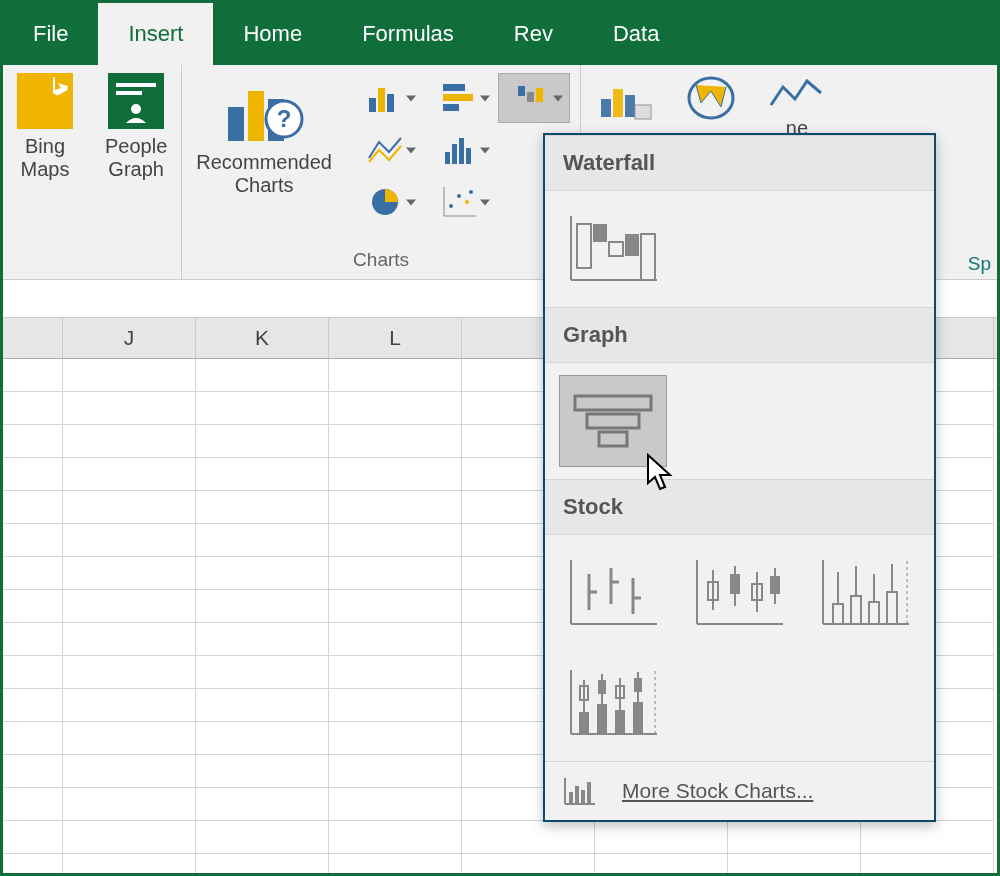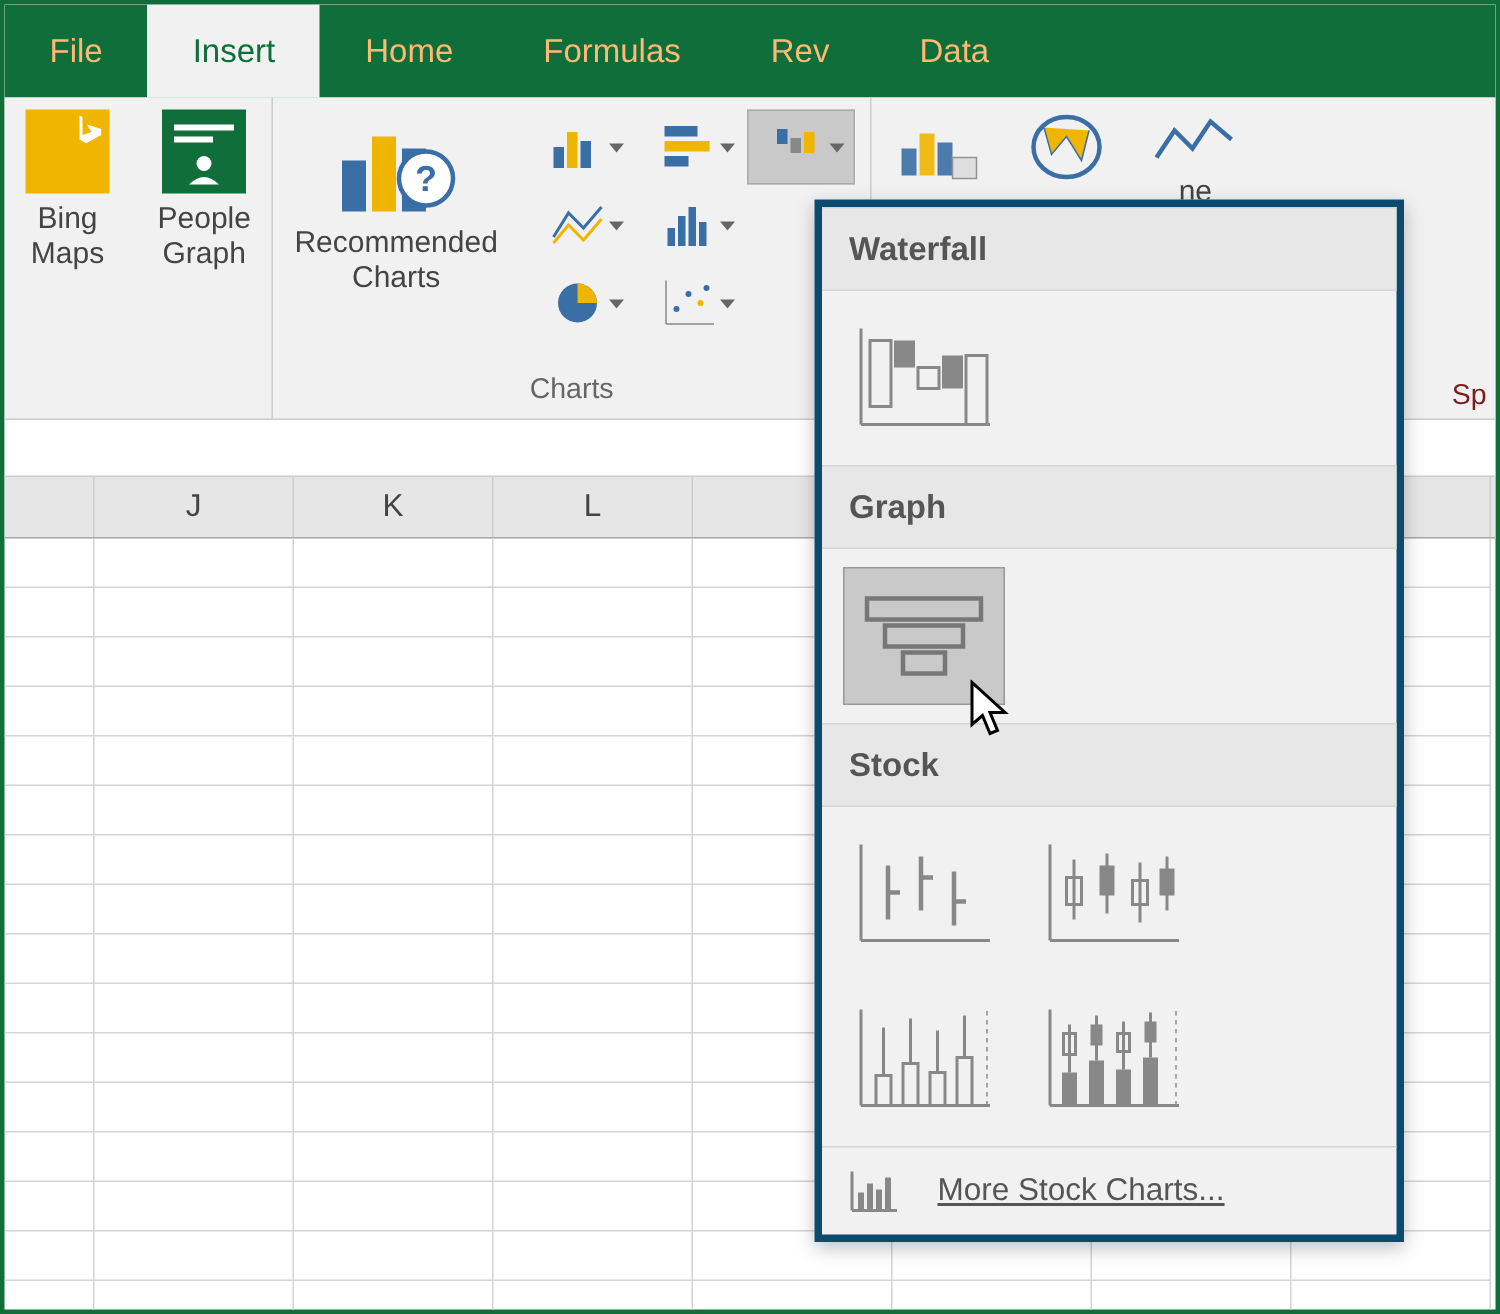--- a/index.html
+++ b/index.html
@@ -1,20 +1,20 @@
 <!DOCTYPE html>
 <html><head>
 <meta charset="utf-8">
 <style>
 * { box-sizing: border-box; margin: 0; padding: 0; font-family: "Segoe UI", Arial, sans-serif; }
 body { background: #fff; width: 1000px; height: 876px; overflow: hidden; position: relative; border: 3px solid #0f6e3a; }
 
 
 .tabbar { background: #0f6e3a; height: 62px; display: flex; align-items: stretch; }
-.tab { color: #fdba74; font-size: 22px; padding: 0 30px; display: flex; align-items: center; cursor: pointer; }
+.tab { color: #ffffff; font-size: 22px; padding: 0 30px; display: flex; align-items: center; cursor: pointer; }
 .tab.active { background: #f1f1f1; color: #0f6e3a; }
 
 
 .ribbon { background: #f1f1f1; height: 215px; display: flex; border-bottom: 1px solid #ccc; position: relative; }
 .group { border-right: 1px solid #ccc; padding: 8px 10px 4px 10px; display: flex; flex-direction: column; align-items: center; }
 .group-label { font-size: 19px; color: #666; margin-top: auto; padding: 4px 0; }
 
 .btn-lg { display: flex; flex-direction: column; align-items: center; cursor: pointer; text-align: center; font-size: 20px; color: #444; padding: 0 4px; }
 .btn-lg .ic { width: 56px; height: 56px; margin-bottom: 6px; }
 
@@ -41,21 +41,21 @@
 .colhdr { width: 133px; text-align: center; font-size: 21px; color: #444; padding: 8px 0; border-right: 1px solid #ccc; }
 .colhdr:first-child { width: 60px; }
 
 
 .grid { }
 .row { display: flex; height: 33px; }
 .cell { width: 133px; border-right: 1px solid #d4d4d4; border-bottom: 1px solid #d4d4d4; }
 .cell:first-child { width: 60px; }
 
 
-.dropdown { position: absolute; left: 540px; top: 130px; width: 393px; background: #f1f1f1; border: 5px solid #0c4a6e; box-shadow: 0 4px 12px rgba(0,0,0,0.25); z-index: 50; }
+.dropdown { position: absolute; left: 540px; top: 130px; width: 393px; background: #f1f1f1; border: 2px solid #0c4a6e; box-shadow: 0 4px 12px rgba(0,0,0,0.25); z-index: 50; }
 .dd-section-hdr { background: #e7e7e7; font-size: 22px; font-weight: 600; color: #555; padding: 14px 18px; border-top: 1px solid #d5d5d5; border-bottom: 1px solid #d5d5d5; }
 .dd-body { padding: 12px 14px; display: flex; flex-wrap: wrap; gap: 18px; }
 .chart-opt { width: 108px; height: 92px; display: flex; align-items: center; justify-content: center; cursor: pointer; }
 .chart-opt.hl { background: #c9c9c9; border: 1px solid #979797; }
 .dd-footer { border-top: 1px solid #d5d5d5; padding: 14px 18px; display: flex; align-items: center; gap: 25px; cursor: pointer; }
 .dd-footer span { font-size: 21px; color: #555; text-decoration: underline; }
 
 
 .cursor { position: absolute; left: 642px; top: 450px; z-index: 60; }
 </style>
@@ -193,21 +193,21 @@
           <path d="M15 12 L20 30 L30 18 L40 34 L45 14" fill="#f0b500" stroke="#3a6fa6"></path>
         </svg>
     </div>
     <div class="btn-lg">
       <svg width="60" height="44" viewBox="0 0 60 44">
           <polyline points="4,32 16,14 28,26 40,8 54,20" fill="none" stroke="#3a6fa6" stroke-width="3"></polyline>
         </svg>
       <span>ne</span>
     </div>
   </div>
-  <div style="position:absolute; right:6px; bottom:4px; font-size:19px; color:#7f1d1d;text-align:right;">Sp</div>
+  <div style="position:absolute; right:6px; bottom:4px; font-size:19px; color:#0f766e;text-align:right;">Sp</div>
 </div>
 
 <div class="fxbar"></div>
 
 <div class="colhdrs">
   <div class="colhdr"></div>
   <div class="colhdr">J</div>
   <div class="colhdr">K</div>
   <div class="colhdr">L</div>
   <div class="colhdr"></div>

